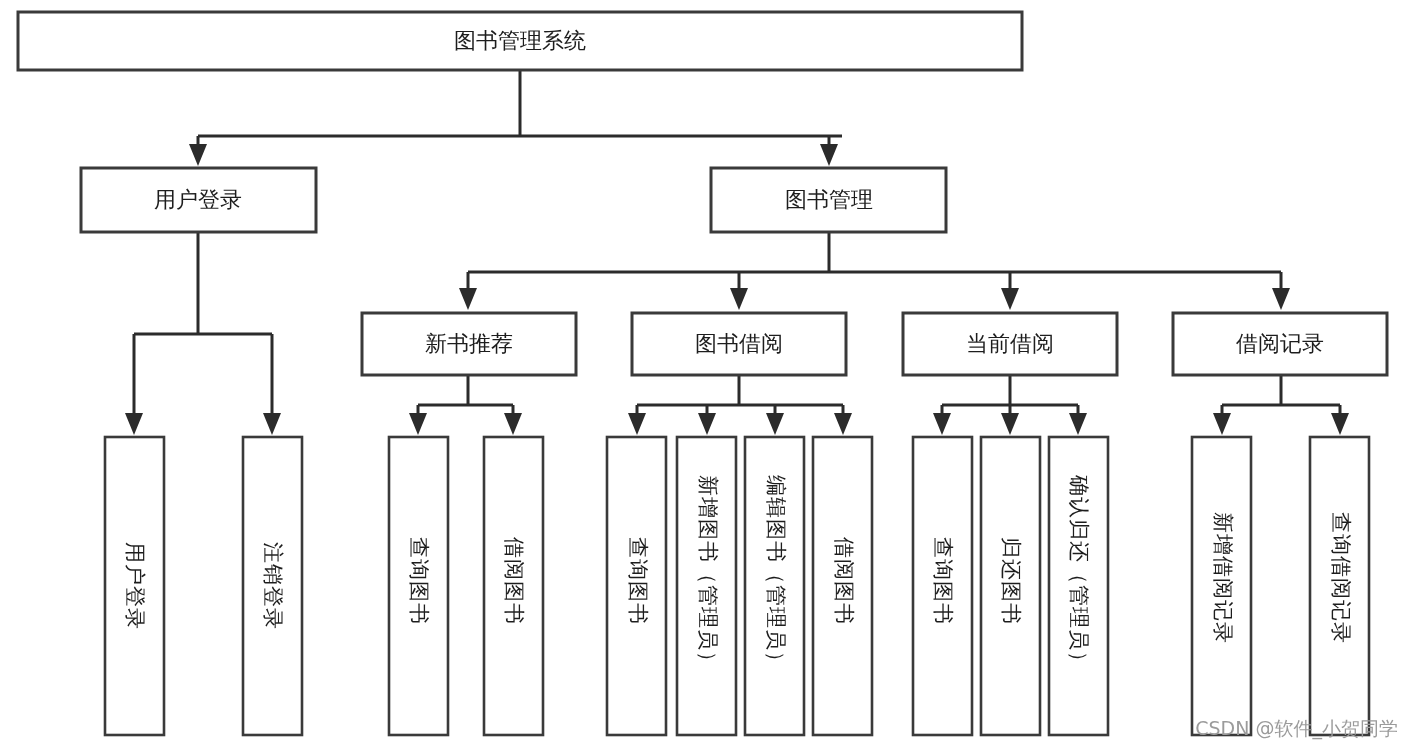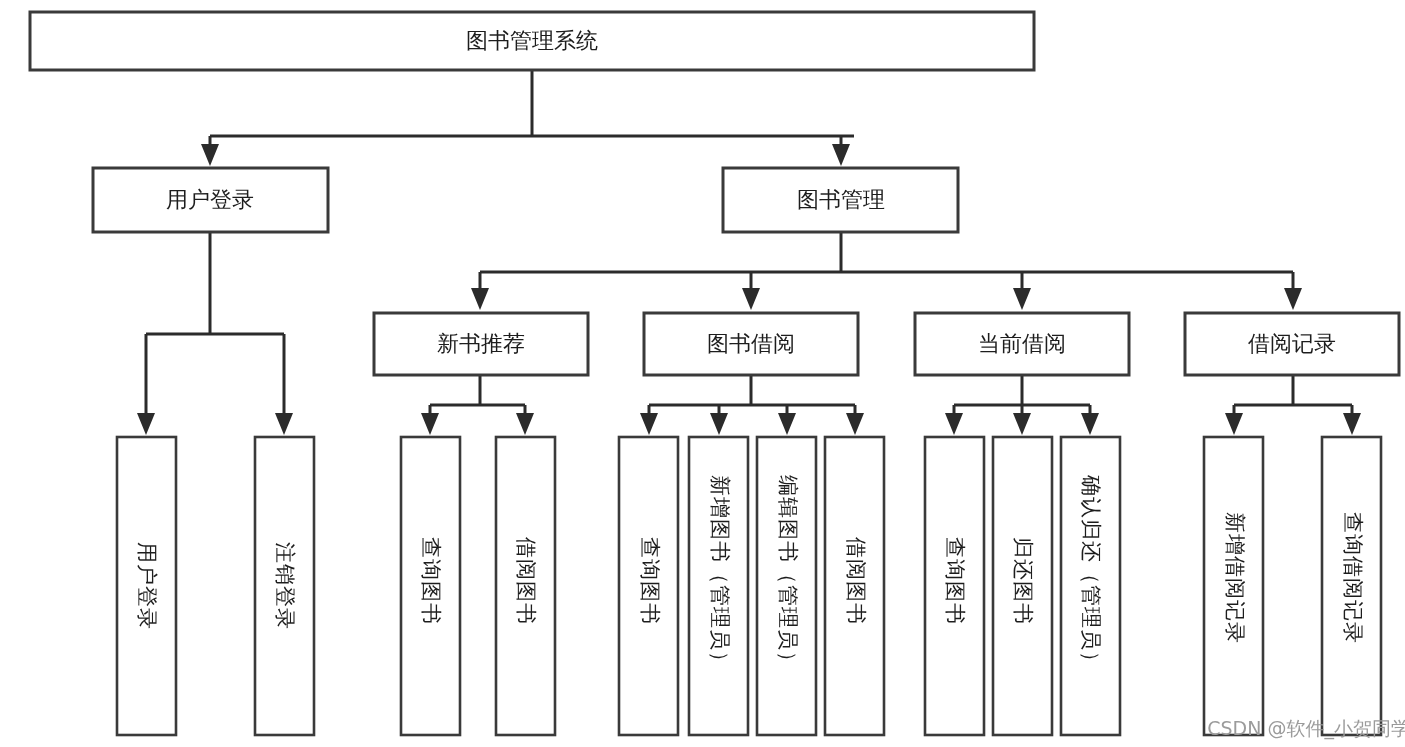--- a/index.html
+++ b/index.html
@@ -10,21 +10,21 @@
   }
   body {
     width: 1405px;
     height: 747px;
     position: relative;
     overflow: hidden;
     font-family: "DejaVu Sans", "Liberation Sans", sans-serif;
   }
   #diagram-root {
     position: absolute;
-    left: 12px;
+    left: 0;
     top: 0;
     width: 1198px;
     height: 747px;
   }
   svg.diagram-canvas {
     display: block;
     width: 1405px;
     height: 747px;
   }
   .node-box {

